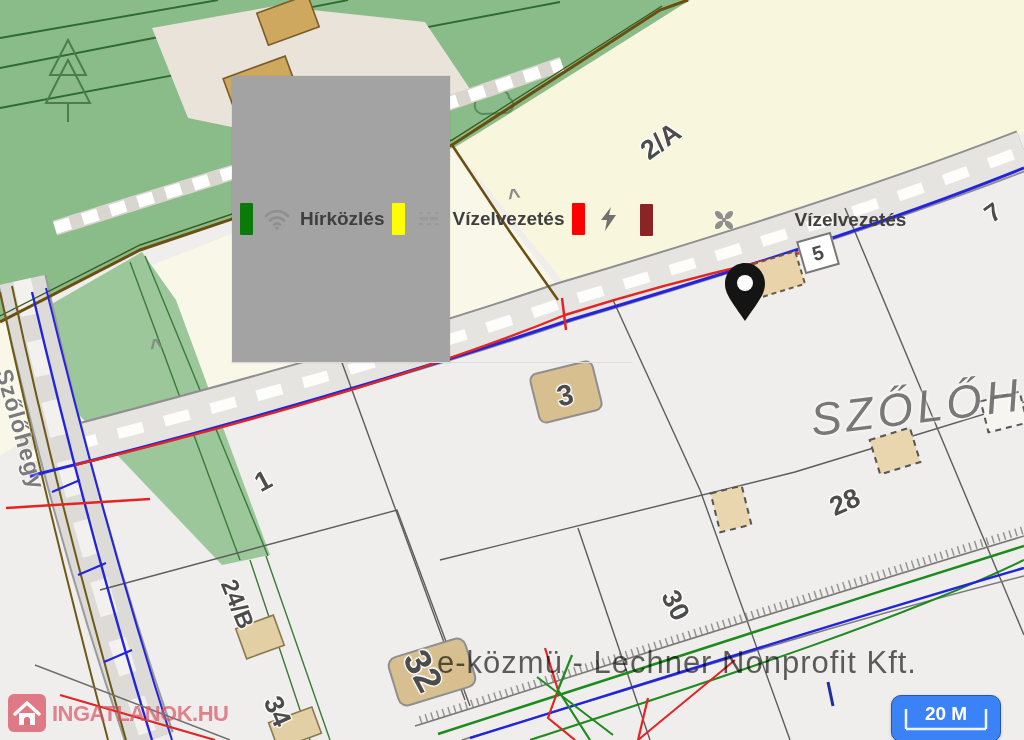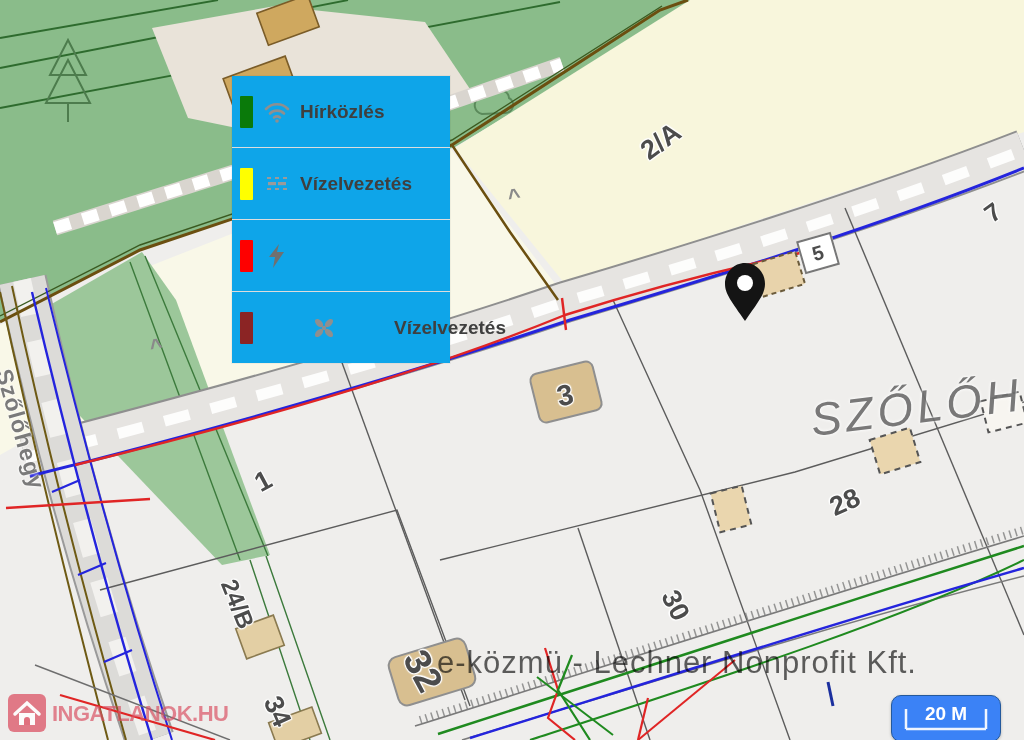--- a/index.html
+++ b/index.html
@@ -14,22 +14,22 @@
   .area-lbl{position:absolute;color:#6f6f6f;font-style:italic;font-weight:400;font-size:46px;
             letter-spacing:4px;white-space:nowrap;opacity:.92;
             text-shadow:0 0 2px #fff,0 0 4px #fff;}
   .street-lbl{position:absolute;color:#7a7a7a;font-weight:700;font-size:23px;letter-spacing:1px;
               transform:rotate(74deg);transform-origin:0 0;white-space:nowrap;
               text-shadow:0 0 2px #fff,0 0 3px #fff;}
   .num-box{position:absolute;background:#fff;border:2px solid #777;display:flex;align-items:center;
            justify-content:center;color:#4c4c4c;font-weight:700;}
 
   
-  #legend{position:absolute;left:232px;top:76px;width:218px;height:287px;background:#0ea5e9;
-          display:flex;flex-direction:column;box-shadow:0 0 0 1px rgba(0,0,0,0.04);}
+  #legend{position:absolute;left:232px;top:76px;width:218px;height:287px;background:#a3a3a3;
+          display:flex;flex-direction:row;box-shadow:0 0 0 1px rgba(0,0,0,0.04);}
   .legend-row{flex:1;display:flex;align-items:center;padding-left:8px;border-bottom:1px solid #ddd;cursor:pointer;}
   .legend-row:last-child{border-bottom:none;gap:47px;}
   .swatch{width:13px;height:32px;flex:0 0 13px;border-radius:1px;}
   .licon{width:28px;height:28px;flex:0 0 28px;margin:0 9px 0 10px;display:flex;align-items:center;justify-content:center;}
   .llabel{font-size:19px;font-weight:700;color:#3f3f3f;}
 
   
   #map-attribution{position:absolute;left:437px;top:645px;font-size:31px;color:#000000;opacity:.62;
                    letter-spacing:1px;white-space:nowrap;}
   #brand{position:absolute;left:8px;top:694px;display:flex;align-items:center;opacity:.82;}

